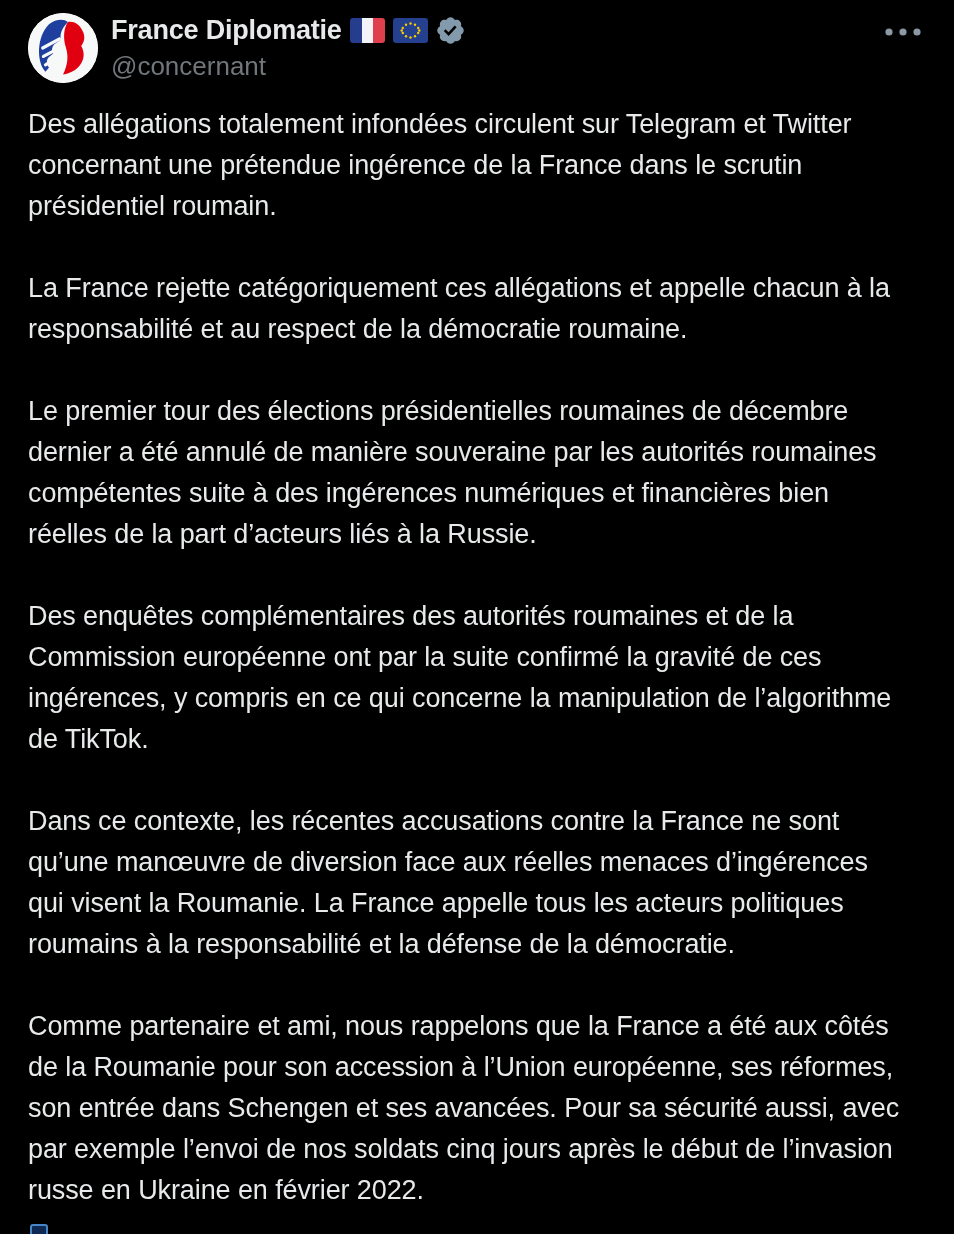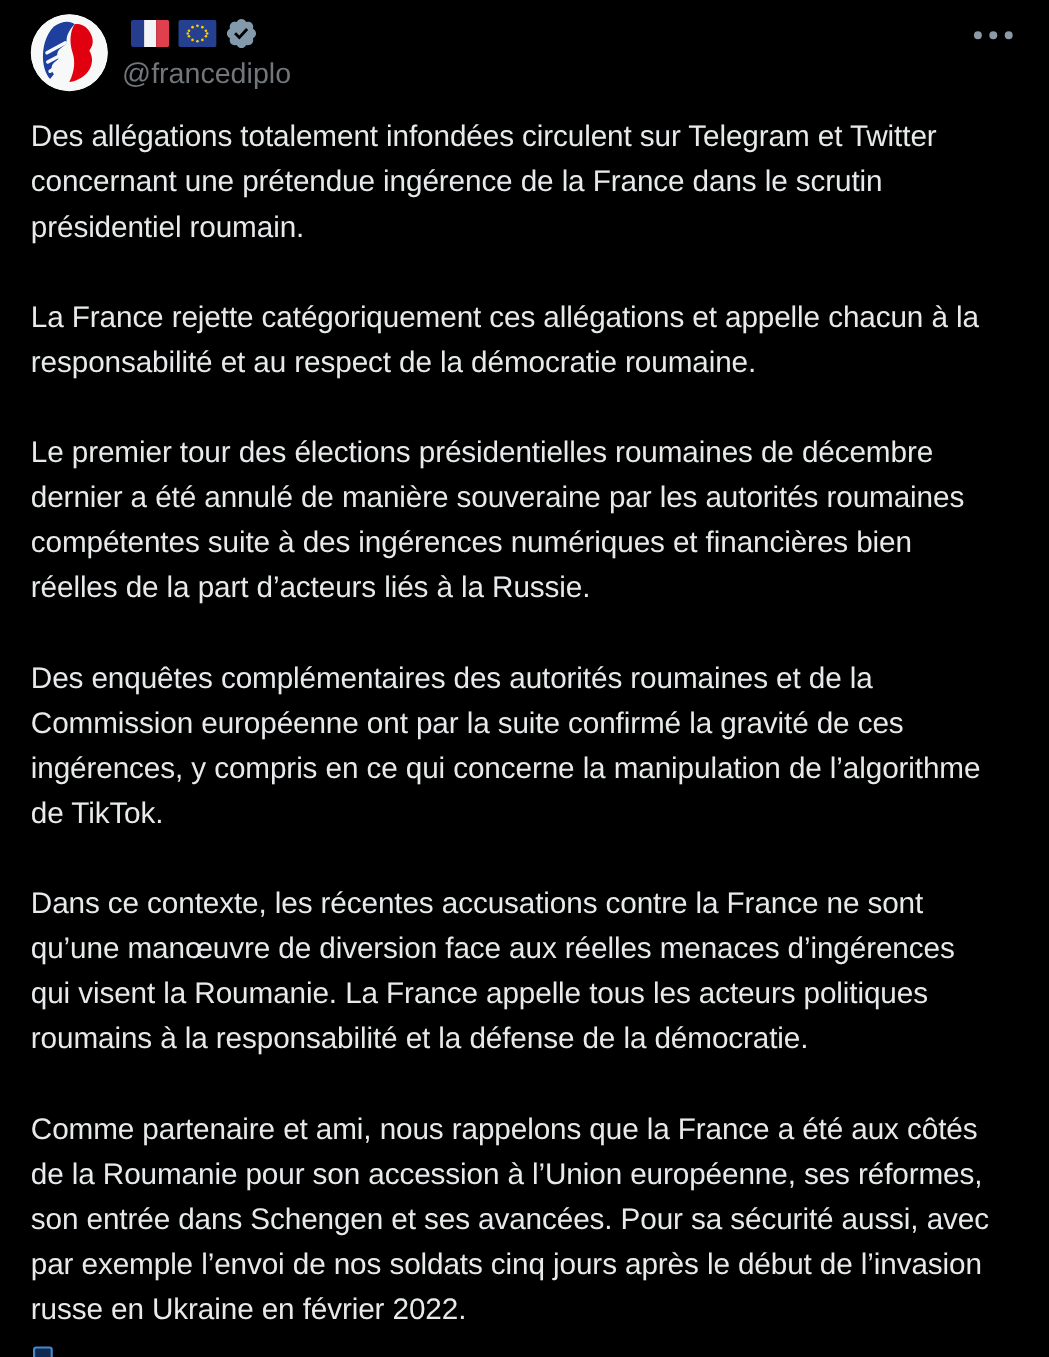--- a/index.html
+++ b/index.html
@@ -102,20 +102,21 @@
           <line x1="21" y1="50" x2="45" y2="37"></line>
           <line x1="22" y1="62" x2="43" y2="51"></line>
           <line x1="25" y1="74" x2="41" y2="64"></line>
         </g>
         <path fill="#e1000f" d="M57,13 C67,11 75,18 79,28 C82,36 80,42 76,47 C80,54 81,62 77,70 C72,80 62,86 50,88 C57,74 58,61 54,49 C50,36 51,22 57,13 Z"></path>
       </svg>
     </div>
 
     <div class="id-block">
       <div class="name-row">
+        <span class="display-name">France Diplomatie</span>
 
         <span class="flag">
           <svg viewBox="0 0 35 25">
             <rect x="0" y="0" width="12" height="25" fill="#263c8c"></rect>
             <rect x="12" y="0" width="11" height="25" fill="#f2f4f7"></rect>
             <rect x="23" y="0" width="12" height="25" fill="#e0404e"></rect>
           </svg>
         </span>
 
         <span class="flag">
@@ -138,21 +139,21 @@
           </svg>
         </span>
 
         <span class="badge">
           <svg viewBox="0 0 24 24" fill="#829aab">
             <path d="M22.25 12c0-1.43-.88-2.67-2.19-3.34.46-1.39.2-2.9-.81-3.91s-2.52-1.27-3.91-.81c-.66-1.31-1.91-2.19-3.34-2.19s-2.67.88-3.33 2.19c-1.4-.46-2.91-.2-3.92.81s-1.26 2.52-.8 3.91c-1.31.67-2.2 1.91-2.2 3.34s.89 2.67 2.2 3.34c-.46 1.39-.21 2.9.8 3.91s2.52 1.26 3.91.81c.67 1.31 1.91 2.19 3.34 2.19s2.68-.88 3.34-2.19c1.39.45 2.9.2 3.91-.81s1.27-2.52.81-3.91c1.31-.67 2.19-1.91 2.19-3.34zm-11.71 4.2L6.8 12.46l1.41-1.42 2.26 2.26 4.8-5.23 1.47 1.36-6.2 6.77z"></path>
           </svg>
         </span>
       </div>
 
-      <div class="handle">@francediplo</div>
+      <div class="handle">@concernant</div>
     </div>
 
     <div class="more-btn">
       <svg width="42" height="10" viewBox="0 0 42 10">
         <circle cx="5" cy="5" r="3.6" fill="#8b98a5"></circle>
         <circle cx="19" cy="5" r="3.6" fill="#8b98a5"></circle>
         <circle cx="33" cy="5" r="3.6" fill="#8b98a5"></circle>
       </svg>
     </div>
   </div>

